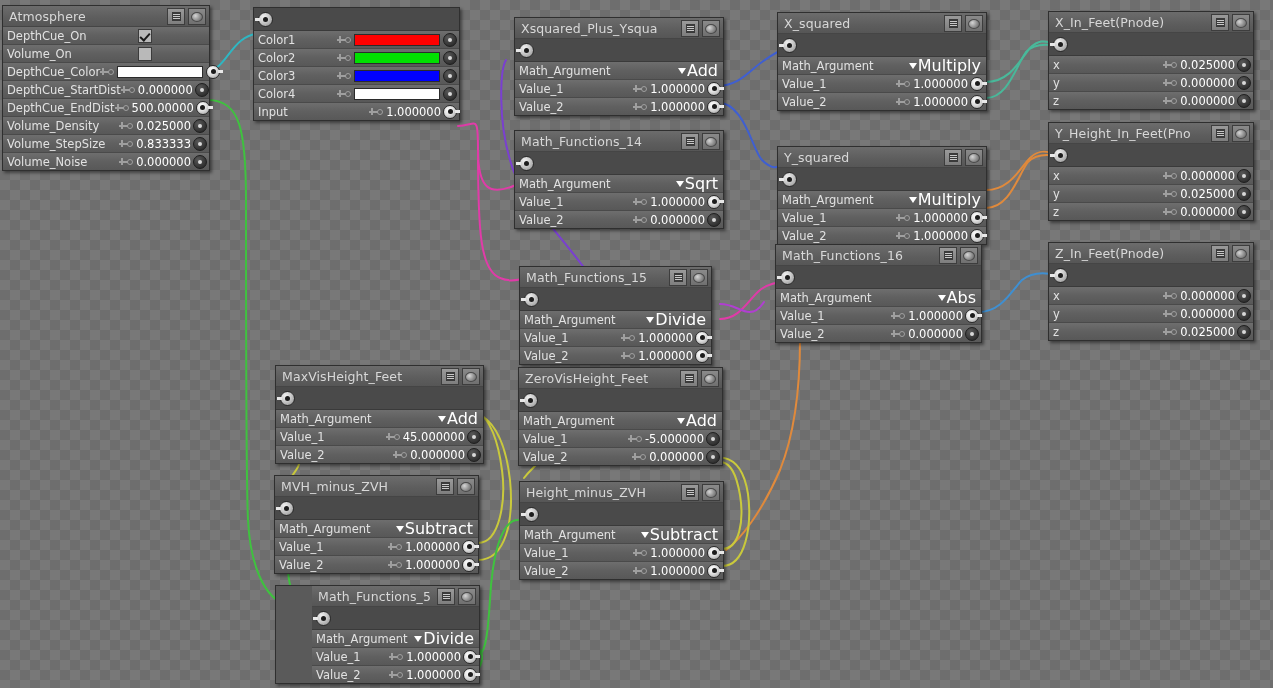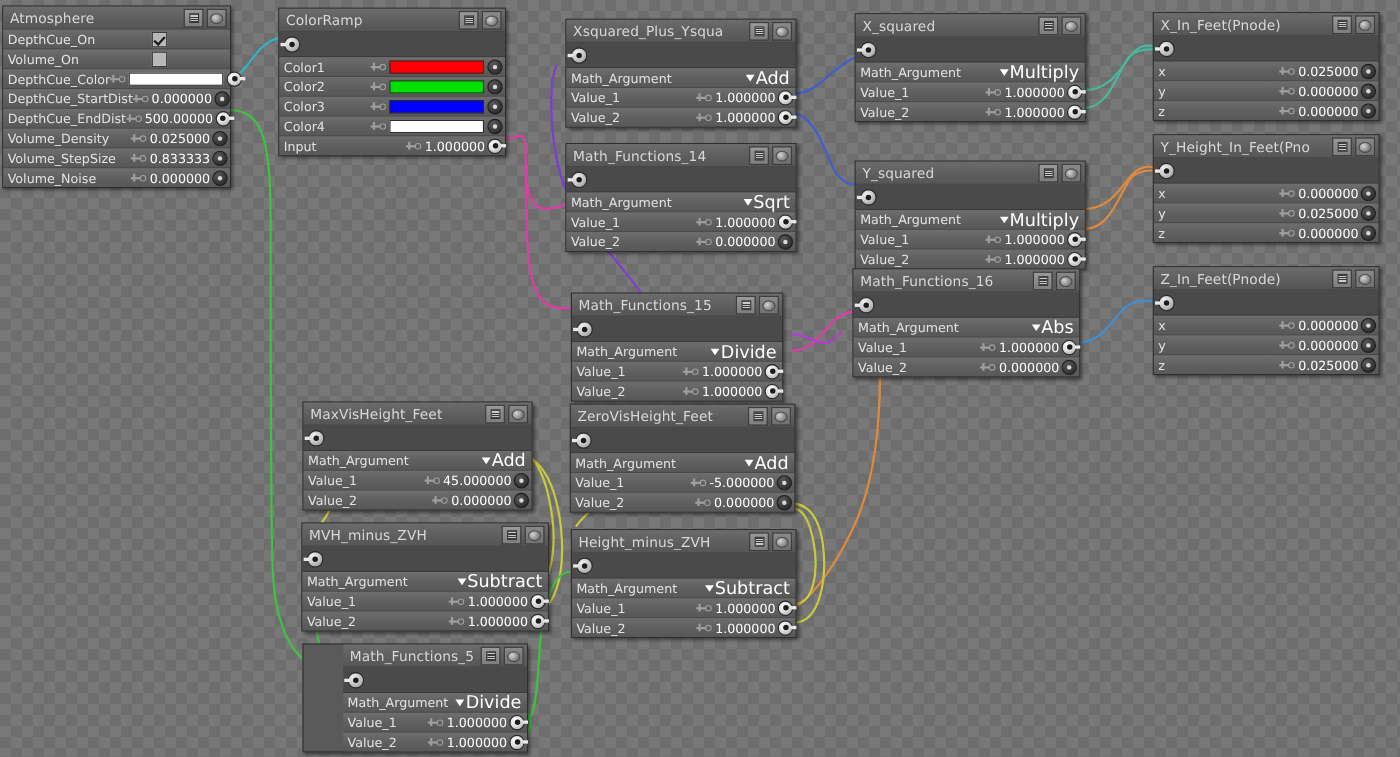--- a/index.html
+++ b/index.html
@@ -368,31 +368,20 @@
           <span class="keyicon">
             <span class="bar"></span>
             <span class="tick"></span>
             <span class="ring"></span>
           </span>
           <span class="value">0.000000</span>
           <span class="knob"></span>
         </div>
       </div>
       <div class="node" style="left: 253px; top: 7px; width: 207px;">
-        <div class="node-title">
-          <span class="title-text">ColorRamp</span>
-          <div class="title-buttons">
-            <span class="tbtn lines">
-              <span class="linesglyph"></span>
-            </span>
-            <span class="tbtn">
-              <span class="swirl"></span>
-            </span>
-          </div>
-        </div>
         <div class="node-inport">
           <span class="port-circle"></span>
         </div>
         <div class="row">
           <span class="label">Color1</span>
           <span class="spacer"></span>
           <span class="keyicon">
             <span class="bar"></span>
             <span class="tick"></span>
             <span class="ring"></span>
@@ -937,21 +926,21 @@
           <span class="spacer"></span>
           <span class="keyicon">
             <span class="bar"></span>
             <span class="tick"></span>
             <span class="ring"></span>
           </span>
           <span class="value">0.000000</span>
           <span class="knob"></span>
         </div>
       </div>
-      <div class="node" style="left: 274px; top: 475px; width: 225px;">
+      <div class="node" style="left: 274px; top: 475px; width: 205px;">
         <div class="node-title">
           <span class="title-text">MVH_minus_ZVH</span>
           <div class="title-buttons">
             <span class="tbtn lines">
               <span class="linesglyph"></span>
             </span>
             <span class="tbtn">
               <span class="swirl"></span>
             </span>
           </div>

